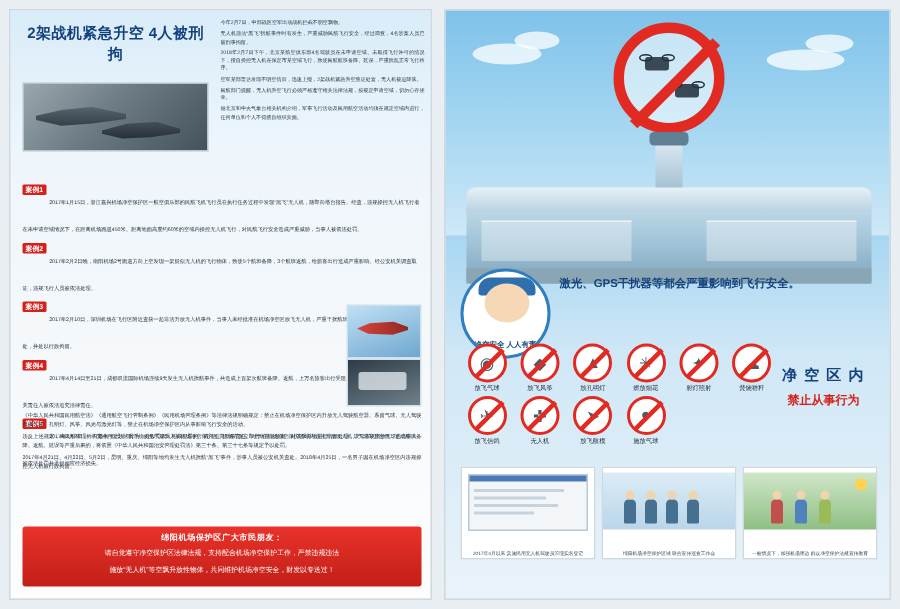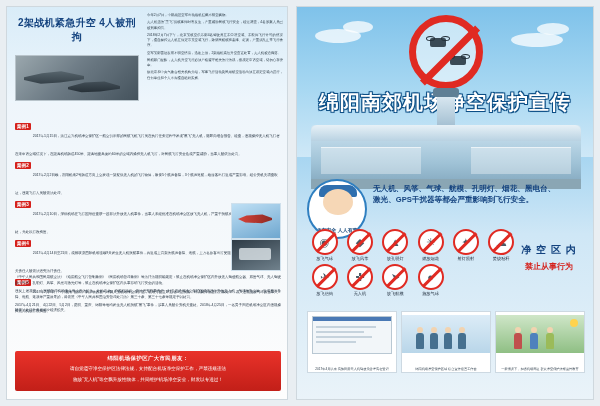--- a/index.html
+++ b/index.html
@@ -259,39 +259,37 @@
     <div class="cloud" style="left:18px;top:22px;width:46px;height:14px;"></div>
     <div class="cloud" style="left:46px;top:14px;width:30px;height:12px;"></div>
     <div class="cloud" style="left:214px;top:26px;width:52px;height:14px;"></div>
     <div class="cloud" style="left:240px;top:16px;width:32px;height:12px;"></div>
 
     <div class="ban-circle">
       <div class="drone" style="left:14px;top:16px;"></div>
       <div class="drone" style="left:34px;top:34px;"></div>
     </div>
 
-    <div class="r-title">绵阳南郊机场净空保护宣传</div>
 
     <div class="terminal">
       <div class="tower"></div>
       <div class="term-roof"></div>
       <div class="glass" style="left:10px;width:100px;"></div>
       <div class="glass" style="left:160px;width:100px;"></div>
       <div class="ground"></div>
     </div>
 
     <div class="mascot">
       <div class="cap"></div>
       <div class="face"></div>
       <div class="txt">净空安全
 人人有责</div>
     </div>
 
     <div class="r-lead">
-      <div>无人机、风筝、气球、航模、孔明灯、烟花、黑电台、</div>
       <div>激光、GPS干扰器等都会严重影响到飞行安全。</div>
     </div>
 
     <div class="icons-box">
       <div class="icon-grid">
 
         <div class="ic">
           <div class="circ">
               <span class="gly">◉</span>
             </div>

